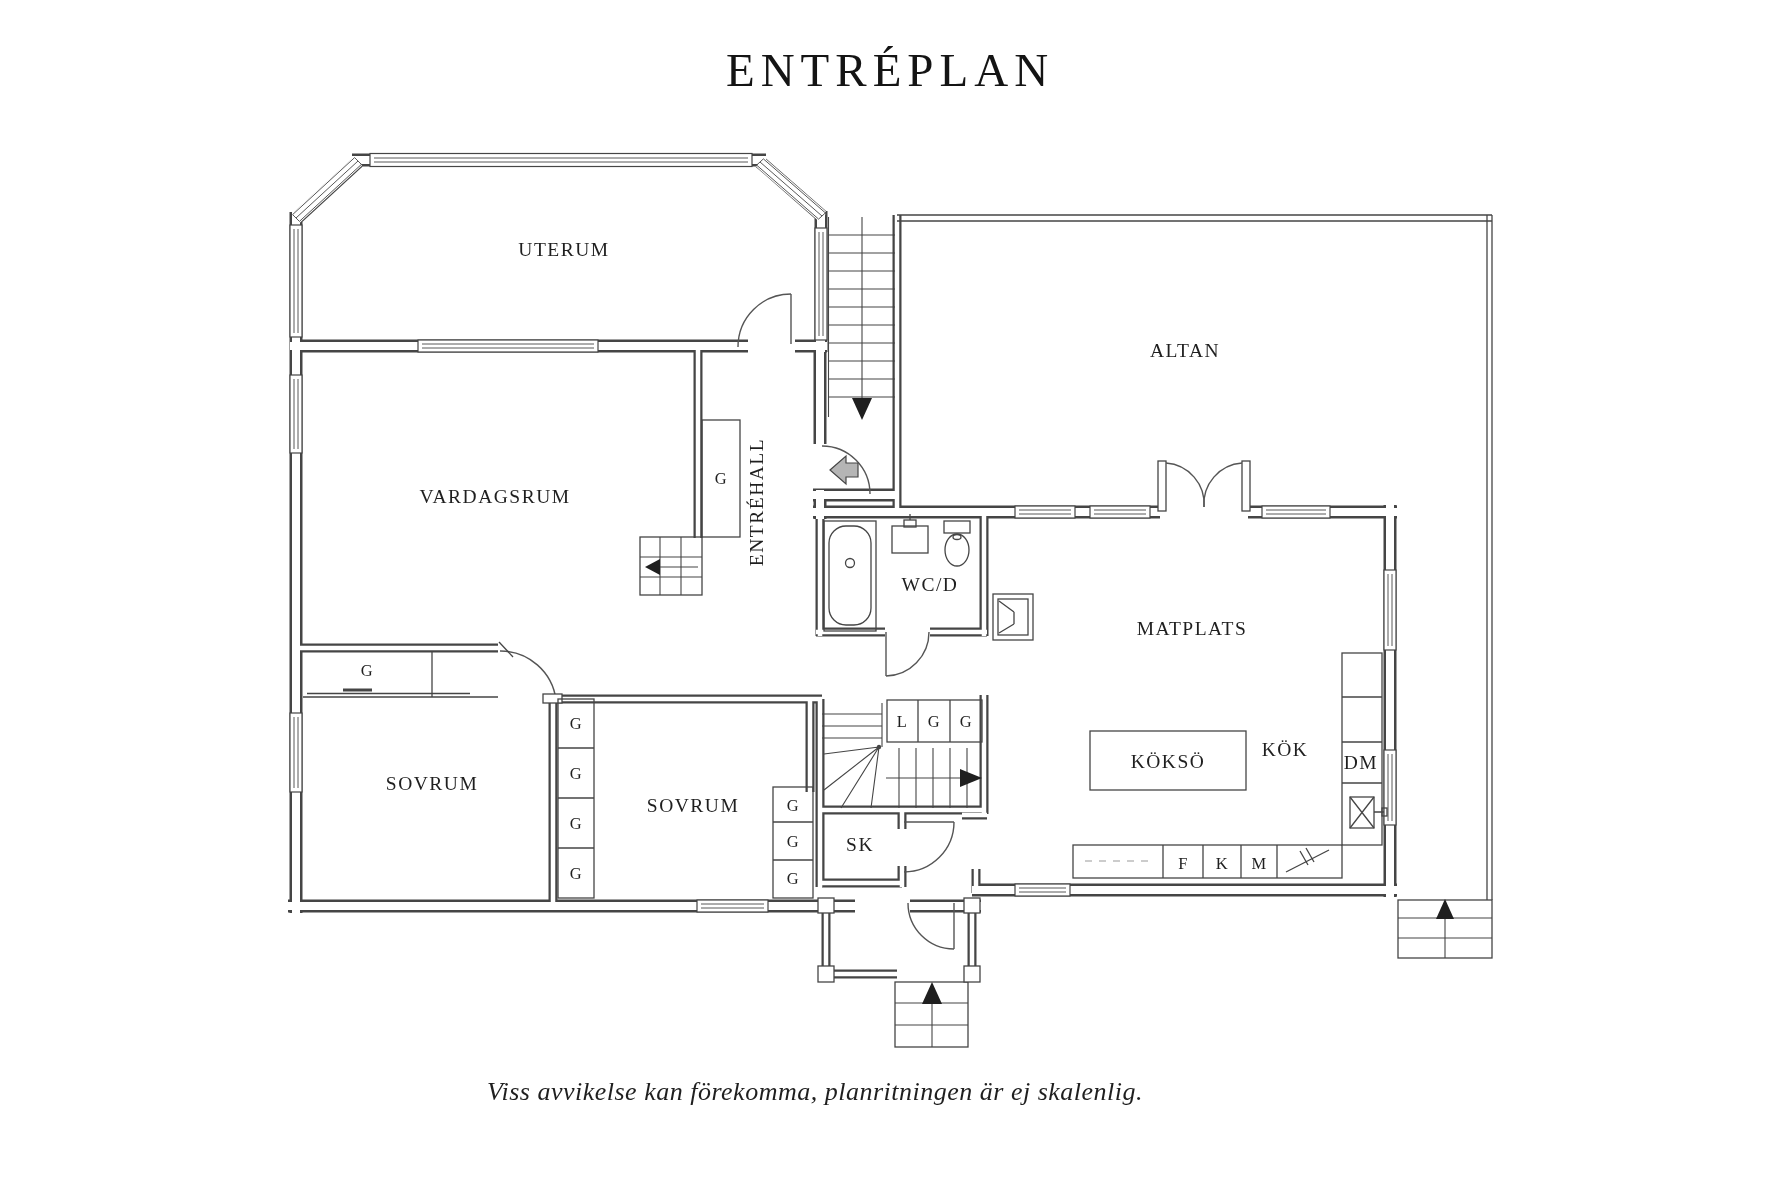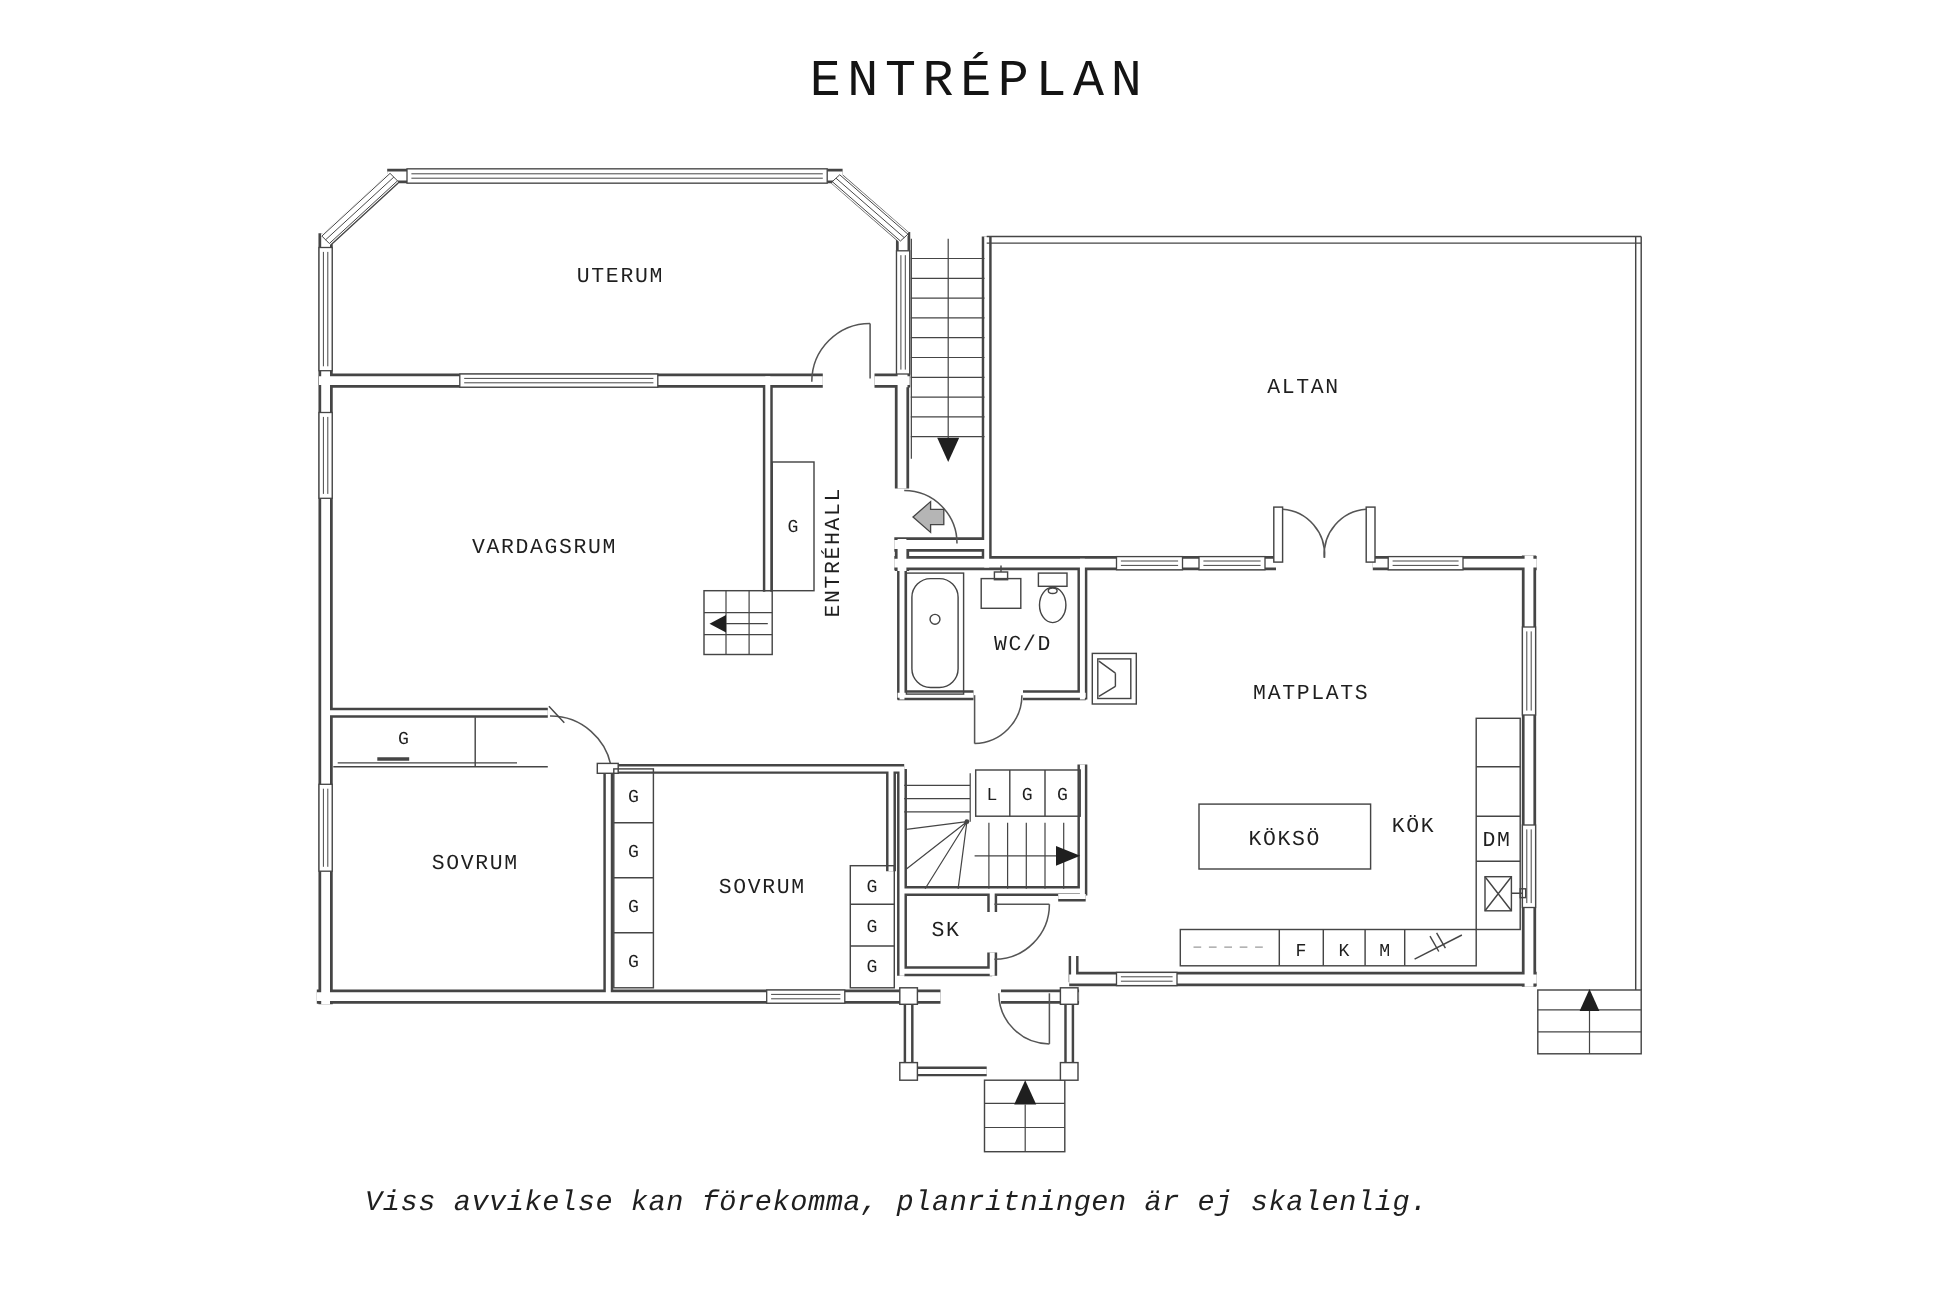--- a/index.html
+++ b/index.html
@@ -1,17 +1,17 @@
 <!DOCTYPE html>
 <html><head>
 <meta charset="utf-8">
 <style>
   html,body{margin:0;padding:0;background:#ffffff;}
   .page{position:relative;width:1780px;height:1187px;background:#fff;overflow:hidden;
-        font-family:Liberation Mono, monospace;}
+        font-family:Liberation Serif, serif;}
   svg{display:block;}
   .wallsB{stroke:#454545;fill:none;stroke-linecap:butt;}
   .wallsW{stroke:#ffffff;fill:none;stroke-linecap:butt;}
   .thin{stroke:#454545;stroke-width:1.3;fill:none;}
   .thinfill{stroke:#454545;stroke-width:1.3;fill:#ffffff;}
   .step{stroke:#454545;stroke-width:1.1;fill:none;}
   .arc{stroke:#555555;stroke-width:1.4;fill:none;}
   .winrect{fill:#ffffff;stroke:#454545;stroke-width:1.2;}
   .winline{stroke:#454545;stroke-width:0.9;fill:none;}
   .arrow{fill:#1f1f1f;stroke:none;}

